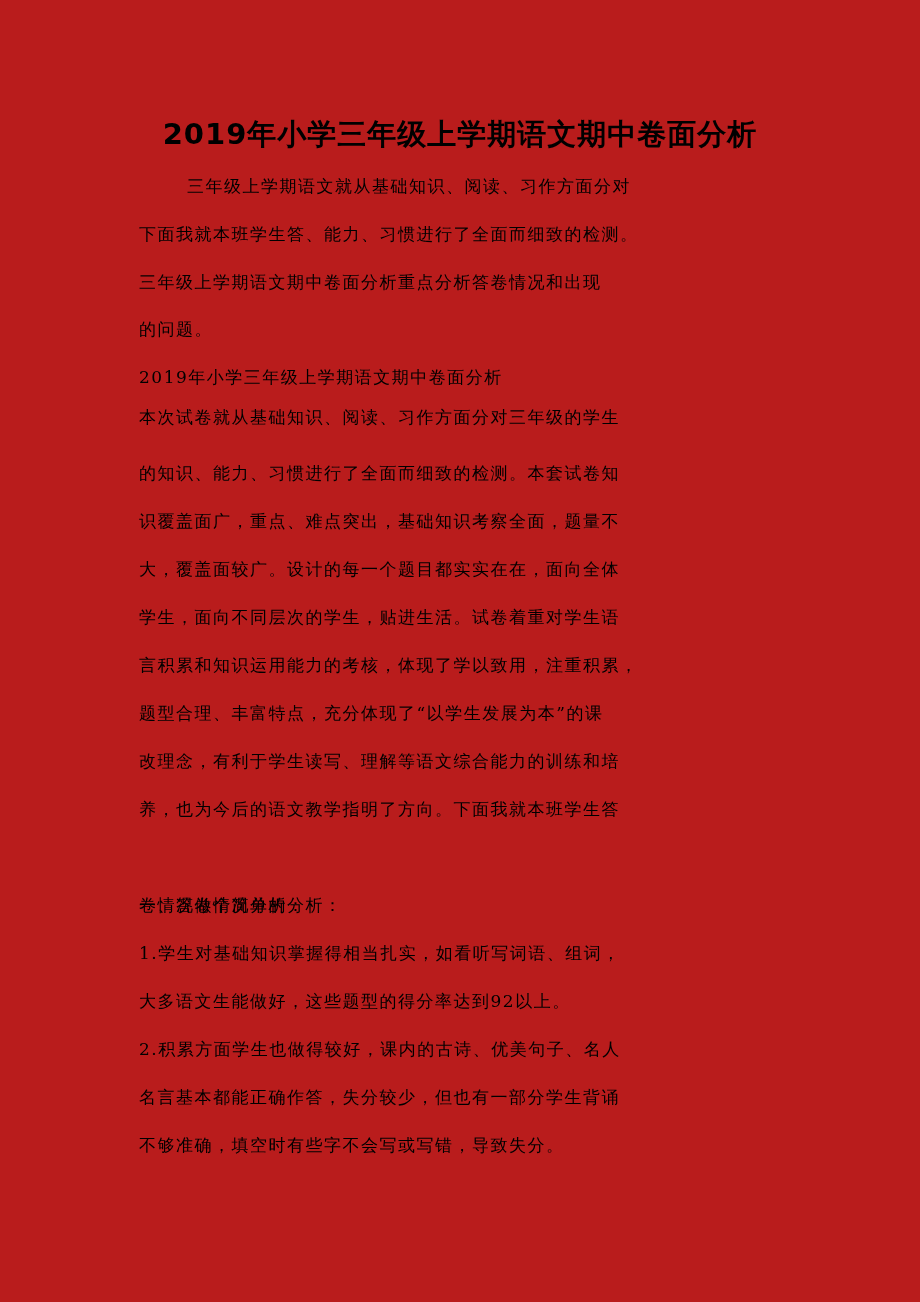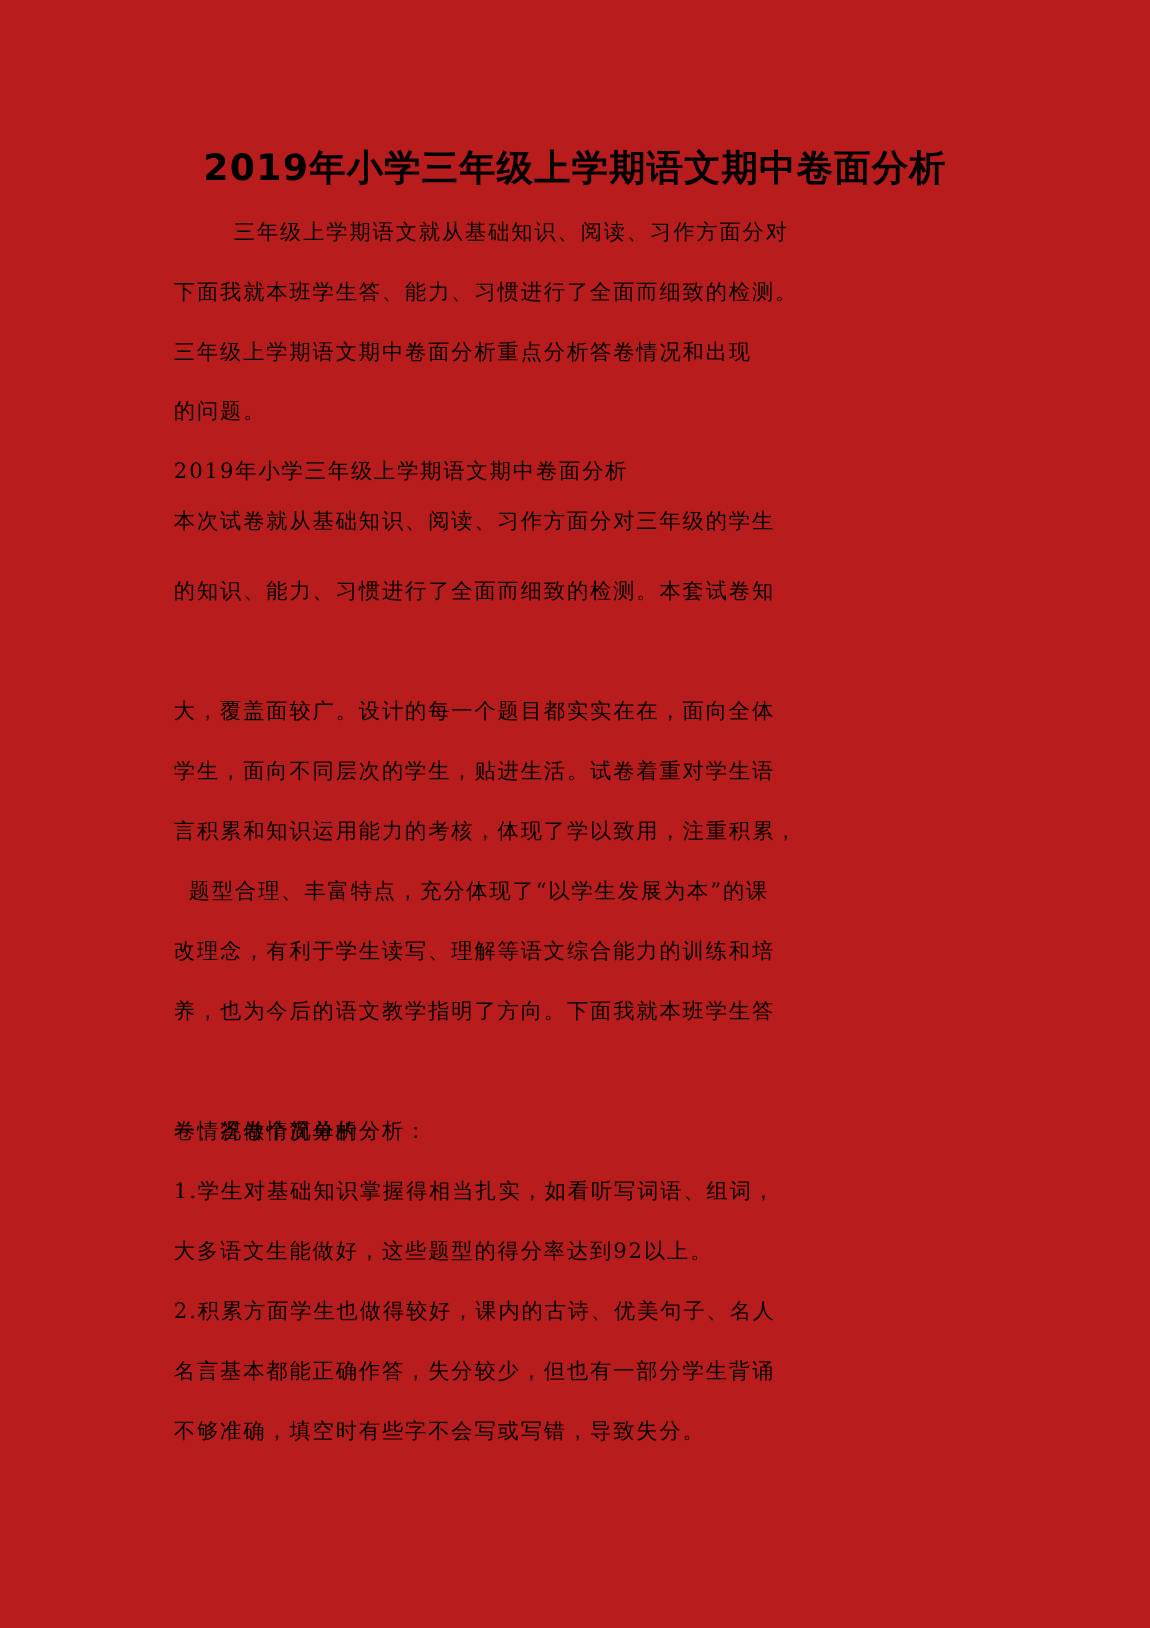--- a/index.html
+++ b/index.html
@@ -54,24 +54,25 @@
 
   <div class="line indent" style="top:166px;">三年级上学期语文就从基础知识、阅读、习作方面分对</div>
   <div class="line" style="top:214px;">下面我就本班学生答、能力、习惯进行了全面而细致的检测。</div>
   <div class="line" style="top:262px;">三年级上学期语文期中卷面分析重点分析答卷情况和出现</div>
   <div class="line" style="top:309px;">的问题。</div>
 
   <div class="line" style="top:357px;">2019年小学三年级上学期语文期中卷面分析</div>
 
   <div class="line" style="top:397px;">本次试卷就从基础知识、阅读、习作方面分对三年级的学生</div>
   <div class="line" style="top:453px;">的知识、能力、习惯进行了全面而细致的检测。本套试卷知</div>
+  <div class="line" style="top:501px;">识覆盖面广，重点、难点突出，基础知识考察全面，题量不</div>
   <div class="line" style="top:549px;">大，覆盖面较广。设计的每一个题目都实实在在，面向全体</div>
   <div class="line" style="top:597px;">学生，面向不同层次的学生，贴进生活。试卷着重对学生语</div>
   <div class="line" style="top:645px;text-align:right;">言积累和知识运用能力的考核，体现了学以致用，注重积累，</div>
-  <div class="line" style="top:693px;margin-left:12px;">题型合理、丰富特点，充分体现了“以学生发展为本”的课</div>
+  <div class="line" style="top:693px;">题型合理、丰富特点，充分体现了“以学生发展为本”的课</div>
   <div class="line" style="top:741px;">改理念，有利于学生读写、理解等语文综合能力的训练和培</div>
   <div class="line" style="top:789px;">养，也为今后的语文教学指明了方向。下面我就本班学生答</div>
   <div class="line" style="top:837px;margin-top:48px;">卷情况做个简单的分析：</div>
 
   <div class="line" style="top:885px;">一、答卷情况分析：</div>
 
   <div class="line" style="top:933px;">1.学生对基础知识掌握得相当扎实，如看听写词语、组词，</div>
   <div class="line" style="top:981px;">大多语文生能做好，这些题型的得分率达到92以上。</div>
 
   <div class="line" style="top:1029px;">2.积累方面学生也做得较好，课内的古诗、优美句子、名人</div>

